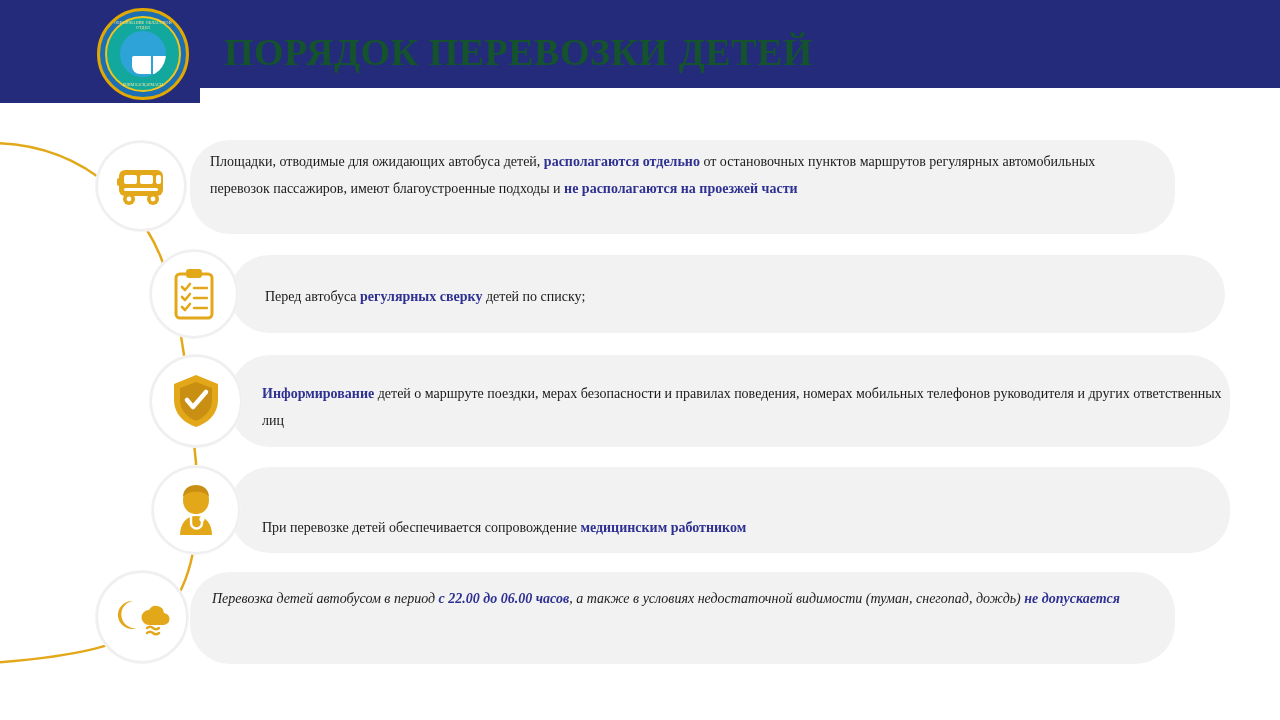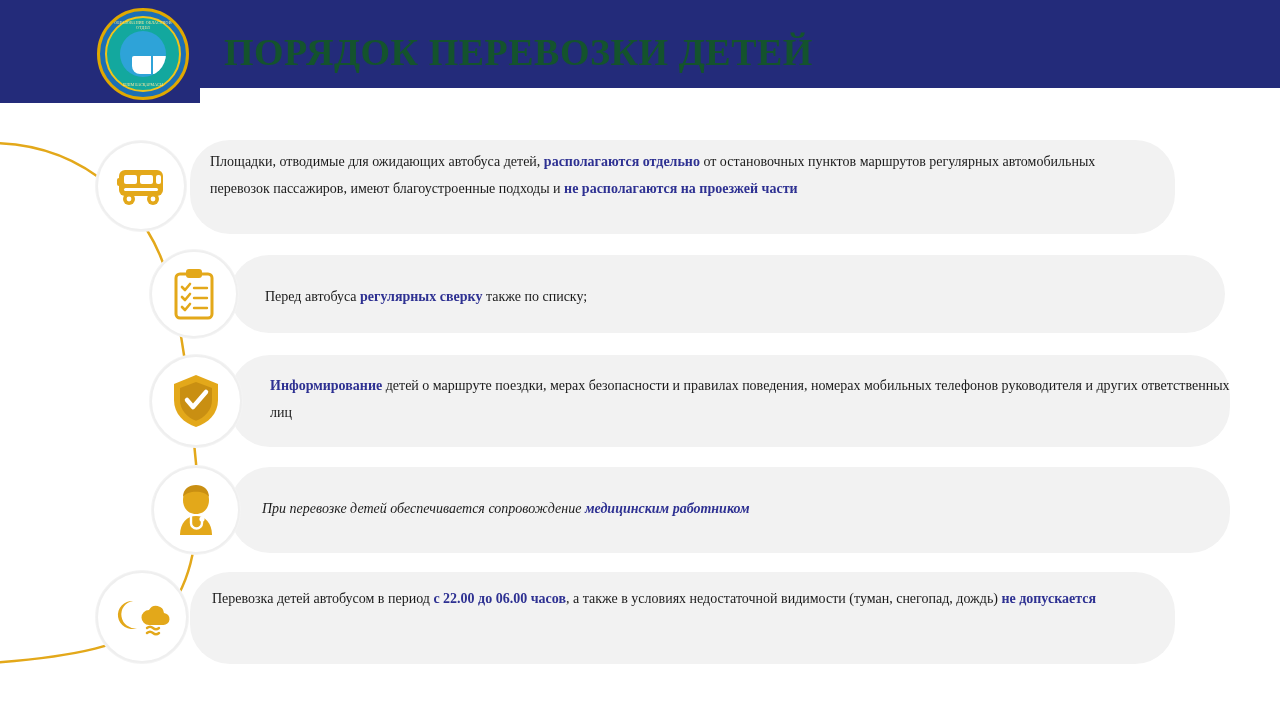--- a/index.html
+++ b/index.html
@@ -165,29 +165,29 @@
   
   #row1-pill   { left: 190px; top: 140px;  width: 985px;  height: 94px;  }
   #row1-text   { left: 210px; top: 148px;  width: 940px;  }
   #row1-bubble { left: 96px;  top: 141px;  width: 90px;   height: 90px;  }
 
   #row2-pill   { left: 230px; top: 255px;  width: 995px;  height: 78px;  }
   #row2-text   { left: 265px; top: 283px;  width: 930px;  }
   #row2-bubble { left: 150px; top: 250px;  width: 88px;   height: 88px;  }
 
   #row3-pill   { left: 230px; top: 355px;  width: 1000px; height: 92px;  }
-  #row3-text   { left: 262px; top: 372px;  width: 960px; margin-left: 8px;  }
+  #row3-text   { left: 262px; top: 380px;  width: 960px;  }
   #row3-bubble { left: 150px; top: 355px;  width: 92px;   height: 92px;  }
 
   #row4-pill   { left: 230px; top: 467px;  width: 1000px; height: 86px;  }
-  #row4-text   { left: 262px; top: 495px;  width: 960px; font-style: italic;  }
+  #row4-text   { left: 262px; top: 514px;  width: 960px;  }
   #row4-bubble { left: 152px; top: 466px;  width: 88px;   height: 88px;  }
 
   #row5-pill   { left: 190px; top: 572px;  width: 985px;  height: 92px;  }
-  #row5-text   { left: 212px; top: 585px;  width: 950px;  }
+  #row5-text   { left: 212px; top: 585px;  width: 950px; font-style: italic;  }
   #row5-bubble { left: 96px;  top: 571px;  width: 92px;   height: 92px;  }
 </style>
 </head>
 <body>
 
 <div class="header">
   <div class="header-bar-left"></div>
   <div class="header-bar-right"></div>
 
   <div class="logo">
@@ -221,21 +221,21 @@
     <circle cx="14" cy="35" r="6" fill="#e3a81a"></circle>
     <circle cx="38" cy="35" r="6" fill="#e3a81a"></circle>
     <circle cx="14" cy="35" r="2.4" fill="#ffffff"></circle>
     <circle cx="38" cy="35" r="2.4" fill="#ffffff"></circle>
     <rect x="9" y="24" width="34" height="3" rx="1.5" fill="#ffffff"></rect>
   </svg>
 </div>
 
 <div class="pill" id="row2-pill"></div>
 <div class="pill-text" id="row2-text">
-  <span>Перед автобуса </span><b>регулярных сверку</b><span> также по списку;</span>
+  <span>Перед автобуса </span><b>регулярных сверку</b><span> детей по списку;</span>
 </div>
 <div class="bubble" id="row2-bubble">
   <svg width="46" height="52" viewBox="0 0 46 52">
     <rect x="5" y="6" width="36" height="44" rx="4" fill="none" stroke="#e3a81a" stroke-width="3"></rect>
     <rect x="15" y="1" width="16" height="9" rx="3" fill="#e3a81a"></rect>
     <g stroke="#e3a81a" stroke-width="2.6" fill="none" stroke-linecap="round" stroke-linejoin="round">
       <path d="M11 19 l3 3 l5 -6"></path>
       <path d="M11 29 l3 3 l5 -6"></path>
       <path d="M11 39 l3 3 l5 -6"></path>
     </g>

